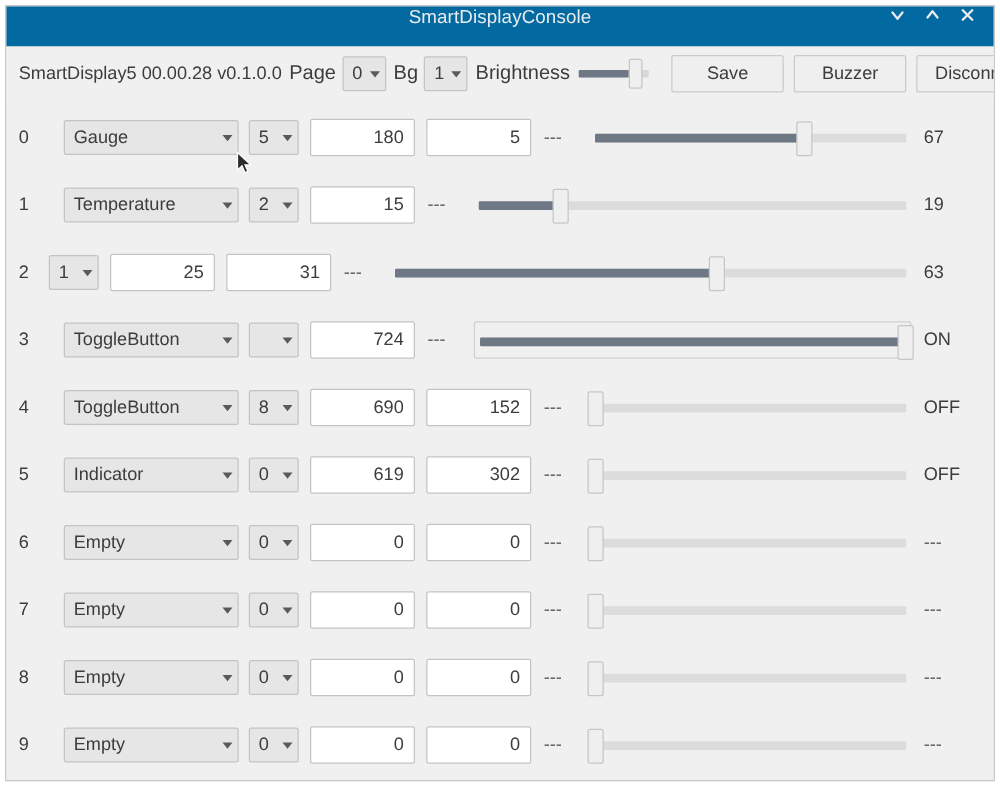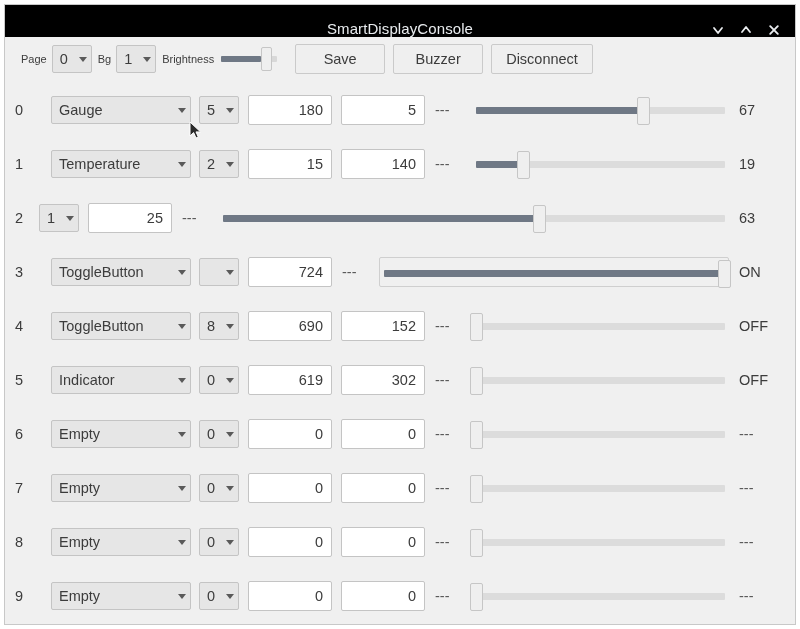--- a/index.html
+++ b/index.html
@@ -27,23 +27,23 @@
     box-sizing: border-box;
     display: flex;
     flex-direction: column;
     overflow: hidden;
   }
 
   
   .titlebar {
     height: 32px;
     flex: 0 0 32px;
-    background: #000000;
-    display: flex;
-    align-items: flex-end;
+    background: #0369a1;
+    display: flex;
+    align-items: flex-start;
     position: relative;
     box-sizing: border-box;
   }
   .titlebar-title {
     position: absolute;
     left: 0;
     right: 0;
     text-align: center;
     color: #e9ecef;
     font-size: 15px;
@@ -78,21 +78,21 @@
     box-sizing: border-box;
     gap: 0px;
     background: #f0f0f0;
   }
   .device-label {
     font-size: 14.5px;
     color: #3c3c3c;
     white-space: nowrap;
   }
   .tool-label {
-    font-size: 11px;
+    font-size: 16px;
     color: #3c3c3c;
     margin: 0 5px 0 6px;
     white-space: nowrap;
   }
 
   
   .combo {
     background: #e6e6e6;
     border: 1px solid #c4c4c4;
     border-radius: 2px;
@@ -318,20 +318,21 @@
       </div>
       <div class="tb-btn">
         <svg width="14" height="14" viewBox="0 0 14 14">
             <path d="M3.2 3.2 L10.8 10.8 M10.8 3.2 L3.2 10.8" stroke="#e9ecef" stroke-width="1.9" fill="none" stroke-linecap="round"></path>
           </svg>
       </div>
     </div>
   </div>
 
   <div class="toolbar">
+    <span class="device-label">SmartDisplay5 00.00.28 v0.1.0.0</span>
     <span class="tool-label">Page</span>
     <div class="combo combo-small">
       <span class="combo-text">0</span>
       <span class="arrow"></span>
     </div>
     <span class="tool-label">Bg</span>
     <div class="combo combo-small">
       <span class="combo-text">1</span>
       <span class="arrow"></span>
     </div>
@@ -373,36 +374,36 @@
         <span class="row-index">1</span>
         <div class="combo combo-type">
           <span class="combo-text">Temperature</span>
           <span class="arrow"></span>
         </div>
         <div class="combo combo-num">
           <span class="combo-text">2</span>
           <span class="arrow"></span>
         </div>
         <input class="numfield" type="text" readonly="" value="15" style="">
-        <input class="numfield" type="text" readonly="" value="140" style="">
         <span class="dashes">---</span>
         <div class="slider">
           <div class="track"></div>
           <div class="fill" style="width:calc((100% - 8px) * 0.19)"></div>
           <div class="handle" style="left:calc(4px + (100% - 8px) * 0.19)"></div>
         </div>
         <span class="value">19</span>
       </div>
       <div class="row">
         <span class="row-index">2</span>
         <div class="combo combo-num">
           <span class="combo-text">1</span>
           <span class="arrow"></span>
         </div>
         <input class="numfield" type="text" readonly="" value="25" style="">
+        <input class="numfield" type="text" readonly="" value="31" style="">
         <span class="dashes">---</span>
         <div class="slider">
           <div class="track"></div>
           <div class="fill" style="width:calc((100% - 8px) * 0.63)"></div>
           <div class="handle" style="left:calc(4px + (100% - 8px) * 0.63)"></div>
         </div>
         <span class="value">63</span>
       </div>
       <div class="row">
         <span class="row-index">3</span>

